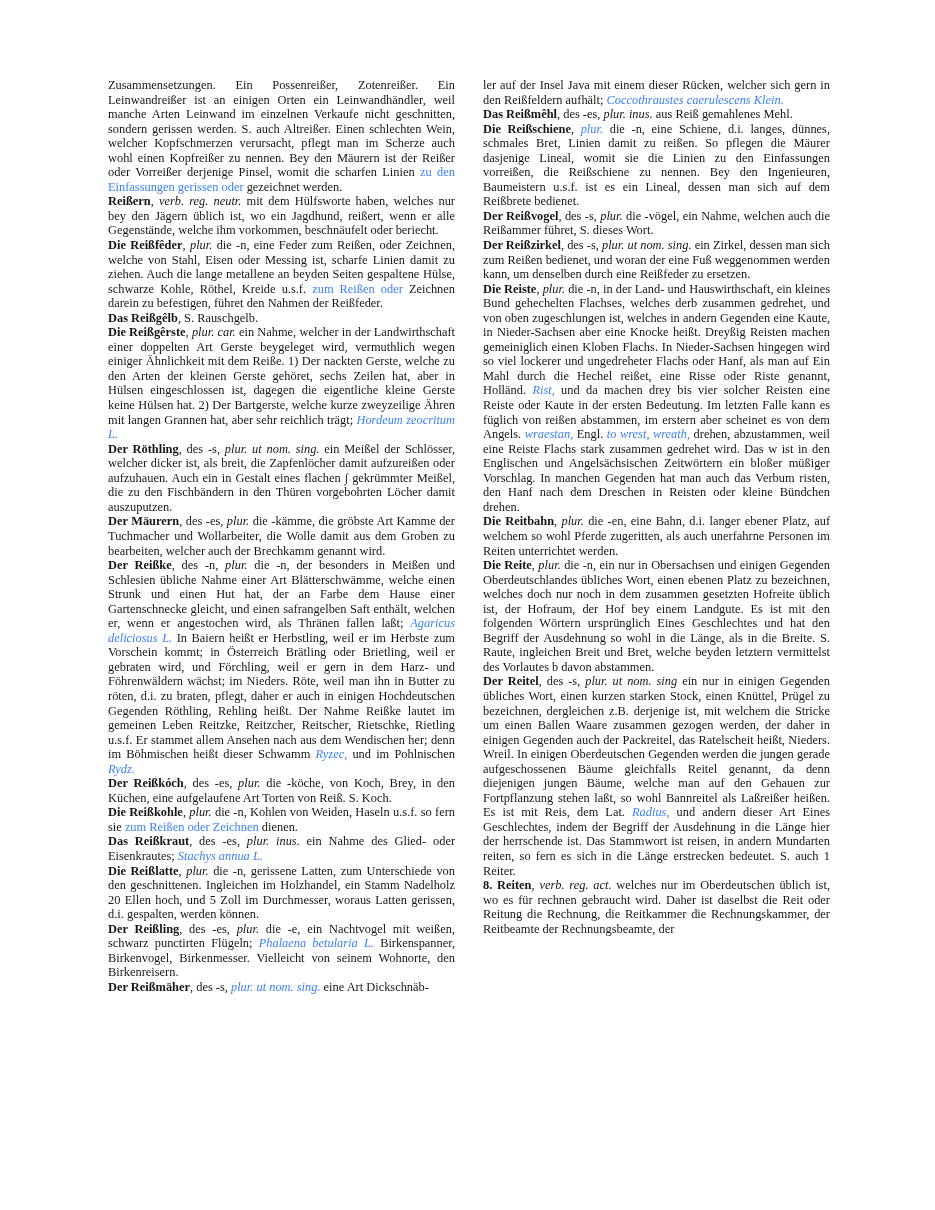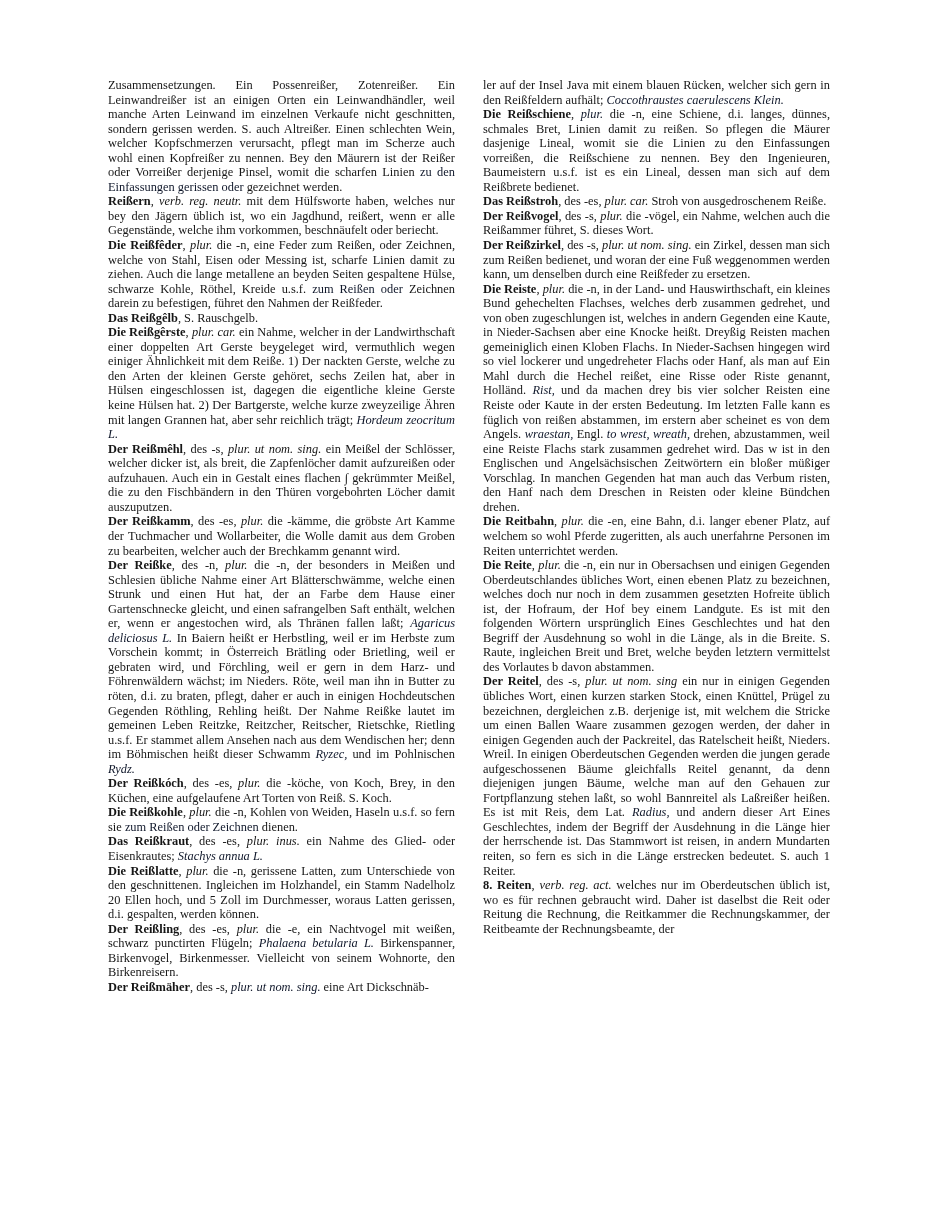--- a/index.html
+++ b/index.html
@@ -6,48 +6,48 @@
   .page{
     width:935px;height:1210px;background:#ffffff;position:relative;
     font-family:"Liberation Serif", serif;color:#161616;
     box-sizing:border-box;padding:40px 105px 0 108px;overflow:hidden;margin-top:38px;
   }
   .columns{display:flex;gap:28px;}
   .col{width:347px;flex:0 0 347px;}
   p.entry{margin:0;text-align:justify;font-size:12.4px;line-height:14.55px;}
   .b{font-weight:bold;}
   .i{font-style:italic;}
-  .hl{color:#0f172a;}
+  .hl{color:#3b82f6;}
   .page-number{position:absolute;right:102px;bottom:14px;font-size:12px;color:#161616;}
 </style>
 </head>
 <body>
 
 <div class="page">
   <div class="columns">
     <div class="col">
         <p class="entry"><span>Zusammensetzungen. Ein Possenreißer, Zotenreißer. Ein Leinwandreißer ist an einigen Orten ein Leinwandhändler, weil manche Arten Leinwand im einzelnen Verkaufe nicht geschnitten, sondern gerissen werden. S. auch Altreißer. Einen schlechten Wein, welcher Kopfschmerzen verursacht, pflegt man im Scherze auch wohl einen Kopfreißer zu nennen. Bey den Mäurern ist der Reißer oder Vorreißer derjenige Pinsel, womit die scharfen Linien </span><span class="hl">zu den Einfassungen gerissen oder</span><span> gezeichnet werden.</span></p>
         <p class="entry"><span class="b">Reißern</span><span>, </span><span class="i">verb. reg. neutr.</span><span> mit dem Hülfsworte haben, welches nur bey den Jägern üblich ist, wo ein Jagdhund, reißert, wenn er alle Gegenstände, welche ihm vorkommen, beschnäufelt oder beriecht.</span></p>
         <p class="entry"><span class="b">Die Reißfêder</span><span>, </span><span class="i">plur.</span><span> die -n, eine Feder zum Reißen, oder Zeichnen, welche von Stahl, Eisen oder Messing ist, scharfe Linien damit zu ziehen. Auch die lange metallene an beyden Seiten gespaltene Hülse, schwarze Kohle, Röthel, Kreide u.s.f. </span><span class="hl">zum Reißen oder</span><span> Zeichnen darein zu befestigen, führet den Nahmen der Reißfeder.</span></p>
         <p class="entry"><span class="b">Das Reißgêlb</span><span>, S. Rauschgelb.</span></p>
         <p class="entry"><span class="b">Die Reißgêrste</span><span>, </span><span class="i">plur. car.</span><span> ein Nahme, welcher in der Landwirthschaft einer doppelten Art Gerste beygeleget wird, vermuthlich wegen einiger Ähnlichkeit mit dem Reiße. 1) Der nackten Gerste, welche zu den Arten der kleinen Gerste gehöret, sechs Zeilen hat, aber in Hülsen eingeschlossen ist, dagegen die eigentliche kleine Gerste keine Hülsen hat. 2) Der Bartgerste, welche kurze zweyzeilige Ähren mit langen Grannen hat, aber sehr reichlich trägt; </span><span class="i hl">Hordeum zeocritum L.</span></p>
-        <p class="entry"><span class="b">Der Reißmêhl</span><span>, des -s, </span><span class="i">plur. ut nom. sing.</span><span> ein Meißel der Schlösser, welcher dicker ist, als breit, die Zapfenlöcher damit aufzureißen oder aufzuhauen. Auch ein in Gestalt eines flachen ∫ gekrümmter Meißel, die zu den Fischbändern in den Thüren vorgebohrten Löcher damit auszuputzen.</span></p>
-        <p class="entry"><span class="b">Der Reißkamm</span><span>, des -es, </span><span class="i">plur.</span><span> die -kämme, die gröbste Art Kamme der Tuchmacher und Wollarbeiter, die Wolle damit aus dem Groben zu bearbeiten, welcher auch der Brechkamm genannt wird.</span></p>
+        <p class="entry"><span class="b">Der Röthling</span><span>, des -s, </span><span class="i">plur. ut nom. sing.</span><span> ein Meißel der Schlösser, welcher dicker ist, als breit, die Zapfenlöcher damit aufzureißen oder aufzuhauen. Auch ein in Gestalt eines flachen ∫ gekrümmter Meißel, die zu den Fischbändern in den Thüren vorgebohrten Löcher damit auszuputzen.</span></p>
+        <p class="entry"><span class="b">Der Mäurern</span><span>, des -es, </span><span class="i">plur.</span><span> die -kämme, die gröbste Art Kamme der Tuchmacher und Wollarbeiter, die Wolle damit aus dem Groben zu bearbeiten, welcher auch der Brechkamm genannt wird.</span></p>
         <p class="entry"><span class="b">Der Reißke</span><span>, des -n, </span><span class="i">plur.</span><span> die -n, der besonders in Meißen und Schlesien übliche Nahme einer Art Blätterschwämme, welche einen Strunk und einen Hut hat, der an Farbe dem Hause einer Gartenschnecke gleicht, und einen safrangelben Saft enthält, welchen er, wenn er angestochen wird, als Thränen fallen laßt; </span><span class="i hl">Agaricus deliciosus L.</span><span> In Baiern heißt er Herbstling, weil er im Herbste zum Vorschein kommt; in Österreich Brätling oder Brietling, weil er gebraten wird, und Förchling, weil er gern in dem Harz- und Föhrenwäldern wächst; im Nieders. Röte, weil man ihn in Butter zu röten, d.i. zu braten, pflegt, daher er auch in einigen Hochdeutschen Gegenden Röthling, Rehling heißt. Der Nahme Reißke lautet im gemeinen Leben Reitzke, Reitzcher, Reitscher, Rietschke, Rietling u.s.f. Er stammet allem Ansehen nach aus dem Wendischen her; denn im Böhmischen heißt dieser Schwamm </span><span class="i hl">Ryzec,</span><span> und im Pohlnischen </span><span class="i hl">Rydz.</span></p>
         <p class="entry"><span class="b">Der Reißkóch</span><span>, des -es, </span><span class="i">plur.</span><span> die -köche, von Koch, Brey, in den Küchen, eine aufgelaufene Art Torten von Reiß. S. Koch.</span></p>
         <p class="entry"><span class="b">Die Reißkohle</span><span>, </span><span class="i">plur.</span><span> die -n, Kohlen von Weiden, Haseln u.s.f. so fern sie </span><span class="hl">zum Reißen oder Zeichnen</span><span> dienen.</span></p>
         <p class="entry"><span class="b">Das Reißkraut</span><span>, des -es, </span><span class="i">plur. inus.</span><span> ein Nahme des Glied- oder Eisenkrautes; </span><span class="i hl">Stachys annua L.</span></p>
         <p class="entry"><span class="b">Die Reißlatte</span><span>, </span><span class="i">plur.</span><span> die -n, gerissene Latten, zum Unterschiede von den geschnittenen. Ingleichen im Holzhandel, ein Stamm Nadelholz 20 Ellen hoch, und 5 Zoll im Durchmesser, woraus Latten gerissen, d.i. gespalten, werden können.</span></p>
         <p class="entry"><span class="b">Der Reißling</span><span>, des -es, </span><span class="i">plur.</span><span> die -e, ein Nachtvogel mit weißen, schwarz punctirten Flügeln; </span><span class="i hl">Phalaena betularia L.</span><span> Birkenspanner, Birkenvogel, Birkenmesser. Vielleicht von seinem Wohnorte, den Birkenreisern.</span></p>
         <p class="entry"><span class="b">Der Reißmäher</span><span>, des -s, </span><span class="i hl">plur. ut nom. sing.</span><span> eine Art Dickschnäb-</span></p>
       </div>
     <div class="col">
-        <p class="entry"><span>ler auf der Insel Java mit einem blauen Rücken, welcher sich gern in den Reißfeldern aufhält; </span><span class="i hl">Coccothraustes caerulescens Klein.</span></p>
+        <p class="entry"><span>ler auf der Insel Java mit einem dieser Rücken, welcher sich gern in den Reißfeldern aufhält; </span><span class="i hl">Coccothraustes caerulescens Klein.</span></p>
+        <p class="entry"><span class="b">Das Reißmêhl</span><span>, des -es, </span><span class="i">plur. inus.</span><span> aus Reiß gemahlenes Mehl.</span></p>
         <p class="entry"><span class="b">Die Reißschiene</span><span>, </span><span class="i hl">plur.</span><span> die -n, eine Schiene, d.i. langes, dünnes, schmales Bret, Linien damit zu reißen. So pflegen die Mäurer dasjenige Lineal, womit sie die Linien zu den Einfassungen vorreißen, die Reißschiene zu nennen. Bey den Ingenieuren, Baumeistern u.s.f. ist es ein Lineal, dessen man sich auf dem Reißbrete bedienet.</span></p>
-        <p class="entry"><span class="b">Das Reißstroh</span><span>, des -es, </span><span class="i">plur. car.</span><span> Stroh von ausgedroschenem Reiße.</span></p>
         <p class="entry"><span class="b">Der Reißvogel</span><span>, des -s, </span><span class="i">plur.</span><span> die -vögel, ein Nahme, welchen auch die Reißammer führet, S. dieses Wort.</span></p>
         <p class="entry"><span class="b">Der Reißzirkel</span><span>, des -s, </span><span class="i">plur. ut nom. sing.</span><span> ein Zirkel, dessen man sich zum Reißen bedienet, und woran der eine Fuß weggenommen werden kann, um denselben durch eine Reißfeder zu ersetzen.</span></p>
         <p class="entry"><span class="b">Die Reiste</span><span>, </span><span class="i">plur.</span><span> die -n, in der Land- und Hauswirthschaft, ein kleines Bund gehechelten Flachses, welches derb zusammen gedrehet, und von oben zugeschlungen ist, welches in andern Gegenden eine Kaute, in Nieder-Sachsen aber eine Knocke heißt. Dreyßig Reisten machen gemeiniglich einen Kloben Flachs. In Nieder-Sachsen hingegen wird so viel lockerer und ungedreheter Flachs oder Hanf, als man auf Ein Mahl durch die Hechel reißet, eine Risse oder Riste genannt, Holländ. </span><span class="i hl">Rist,</span><span> und da machen drey bis vier solcher Reisten eine Reiste oder Kaute in der ersten Bedeutung. Im letzten Falle kann es füglich von reißen abstammen, im erstern aber scheinet es von dem Angels. </span><span class="i hl">wraestan,</span><span> Engl. </span><span class="i hl">to wrest, wreath,</span><span> drehen, abzustammen, weil eine Reiste Flachs stark zusammen gedrehet wird. Das w ist in den Englischen und Angelsächsischen Zeitwörtern ein bloßer müßiger Vorschlag. In manchen Gegenden hat man auch das Verbum risten, den Hanf nach dem Dreschen in Reisten oder kleine Bündchen drehen.</span></p>
         <p class="entry"><span class="b">Die Reitbahn</span><span>, </span><span class="i">plur.</span><span> die -en, eine Bahn, d.i. langer ebener Platz, auf welchem so wohl Pferde zugeritten, als auch unerfahrne Personen im Reiten unterrichtet werden.</span></p>
         <p class="entry"><span class="b">Die Reite</span><span>, </span><span class="i">plur.</span><span> die -n, ein nur in Obersachsen und einigen Gegenden Oberdeutschlandes übliches Wort, einen ebenen Platz zu bezeichnen, welches doch nur noch in dem zusammen gesetzten Hofreite üblich ist, der Hofraum, der Hof bey einem Landgute. Es ist mit den folgenden Wörtern ursprünglich Eines Geschlechtes und hat den Begriff der Ausdehnung so wohl in die Länge, als in die Breite. S. Raute, ingleichen Breit und Bret, welche beyden letztern vermittelst des Vorlautes b davon abstammen.</span></p>
         <p class="entry"><span class="b">Der Reitel</span><span>, des -s, </span><span class="i">plur. ut nom. sing</span><span> ein nur in einigen Gegenden übliches Wort, einen kurzen starken Stock, einen Knüttel, Prügel zu bezeichnen, dergleichen z.B. derjenige ist, mit welchem die Stricke um einen Ballen Waare zusammen gezogen werden, der daher in einigen Gegenden auch der Packreitel, das Ratelscheit heißt, Nieders. Wreil. In einigen Oberdeutschen Gegenden werden die jungen gerade aufgeschossenen Bäume gleichfalls Reitel genannt, da denn diejenigen jungen Bäume, welche man auf den Gehauen zur Fortpflanzung stehen laßt, so wohl Bannreitel als Laßreißer heißen. Es ist mit Reis, dem Lat. </span><span class="i hl">Radius,</span><span> und andern dieser Art Eines Geschlechtes, indem der Begriff der Ausdehnung in die Länge hier der herrschende ist. Das Stammwort ist reisen, in andern Mundarten reiten, so fern es sich in die Länge erstrecken bedeutet. S. auch 1 Reiter.</span></p>
         <p class="entry"><span class="b">8. Reiten</span><span>, </span><span class="i">verb. reg. act.</span><span> welches nur im Oberdeutschen üblich ist, wo es für rechnen gebraucht wird. Daher ist daselbst die Reit oder Reitung die Rechnung, die Reitkammer die Rechnungskammer, der Reitbeamte der Rechnungsbeamte, der</span></p>
       </div>
   </div>
   <div class="page-number">79</div>

